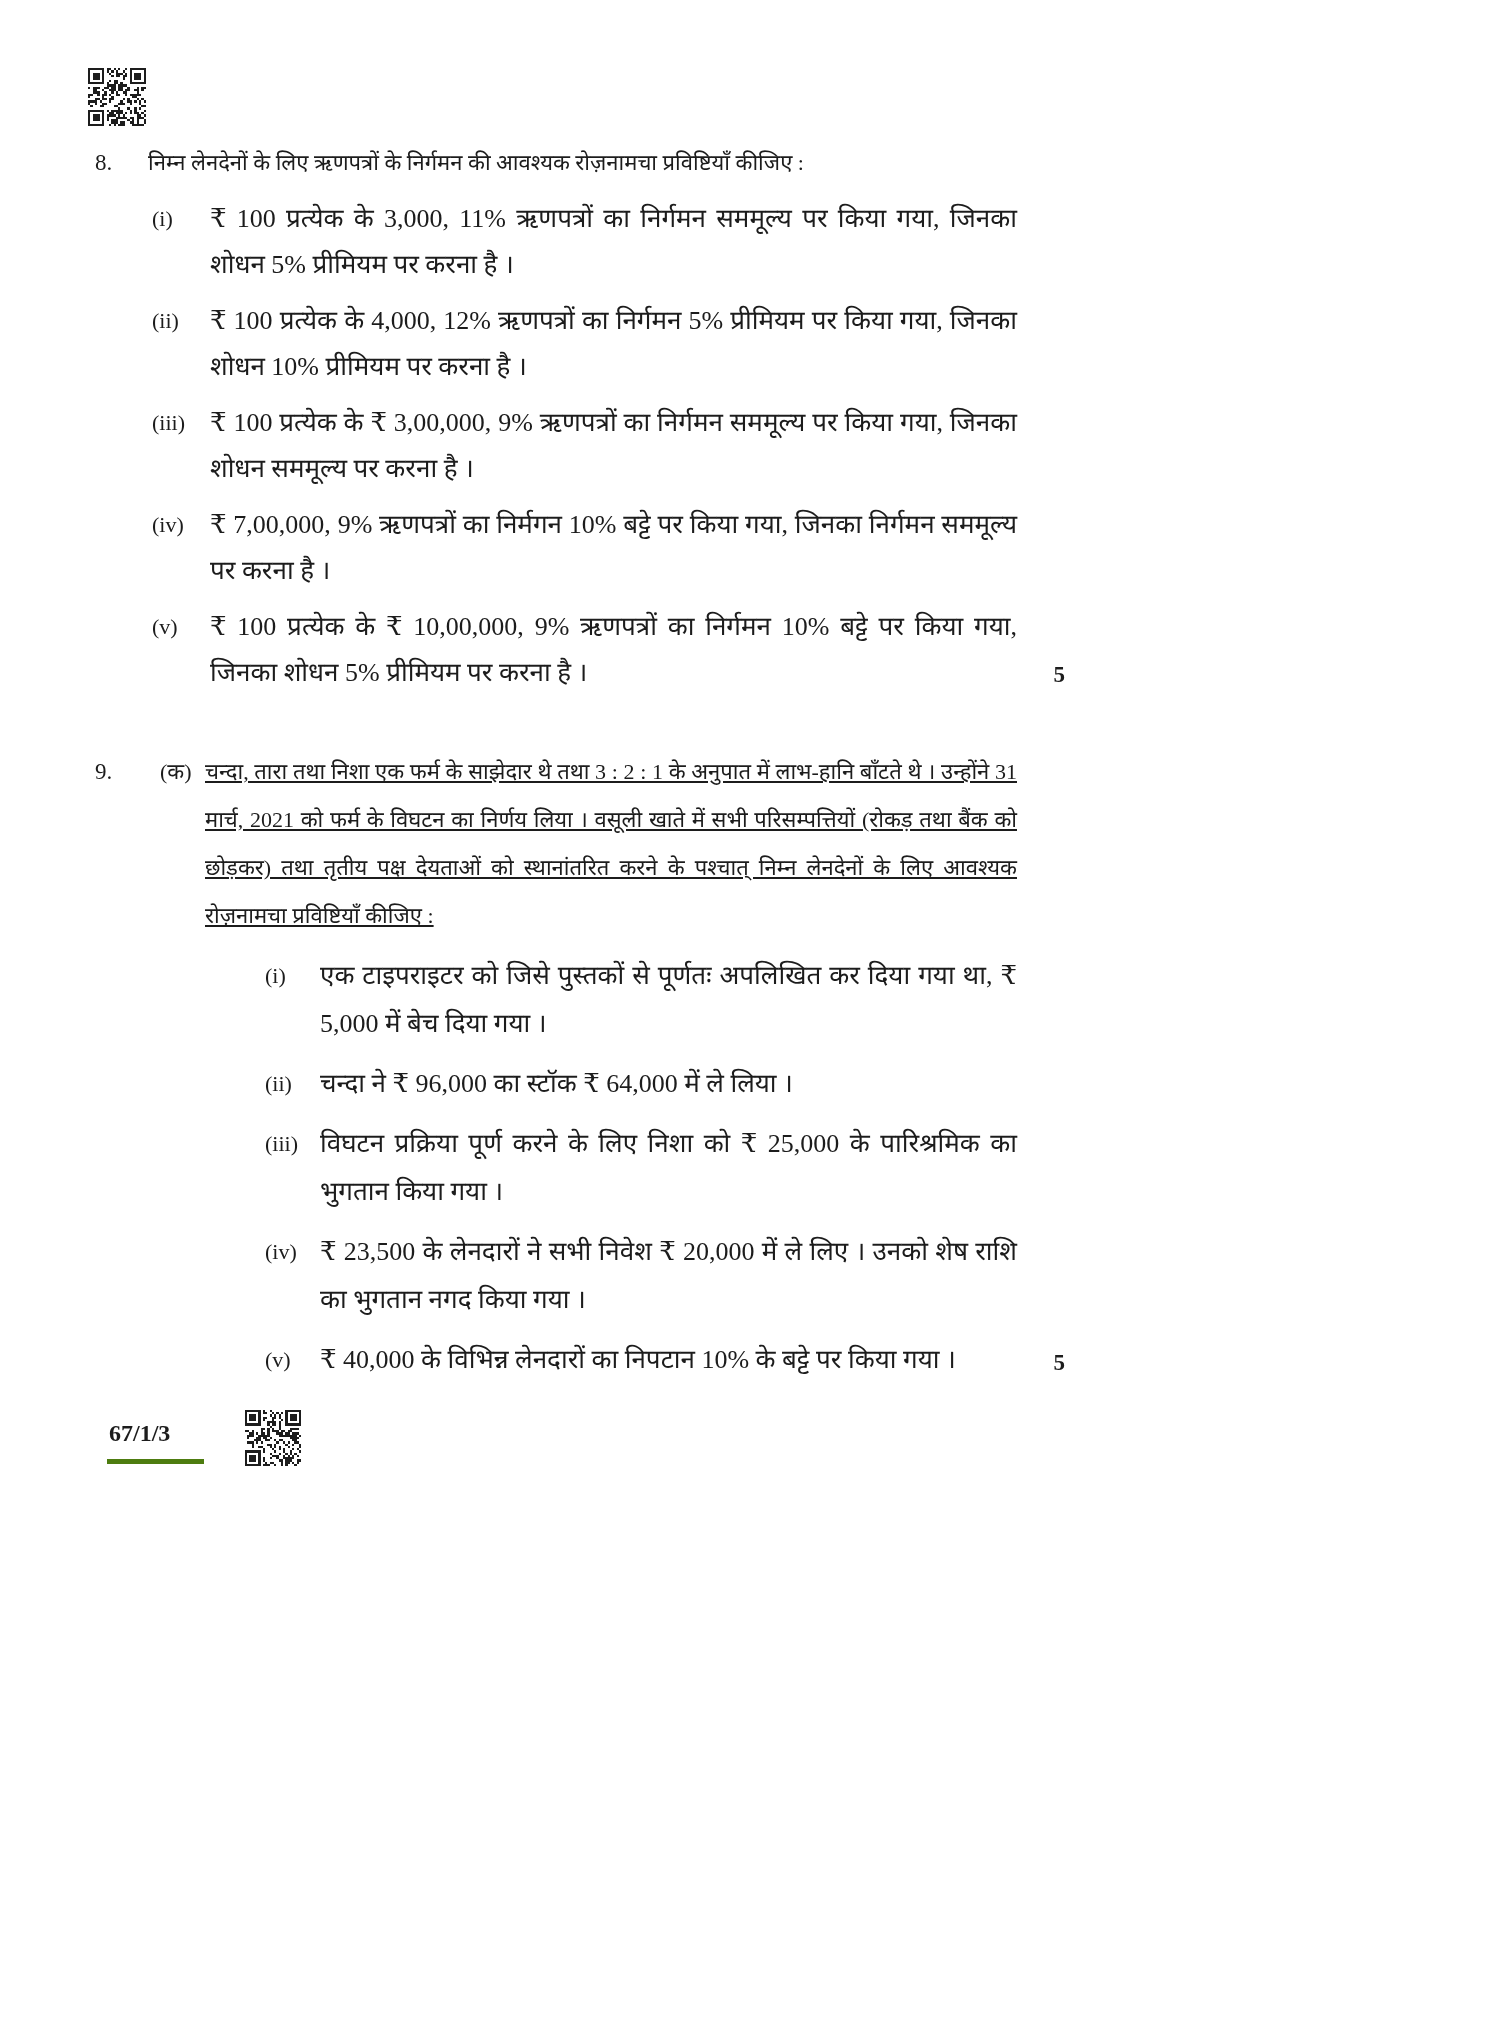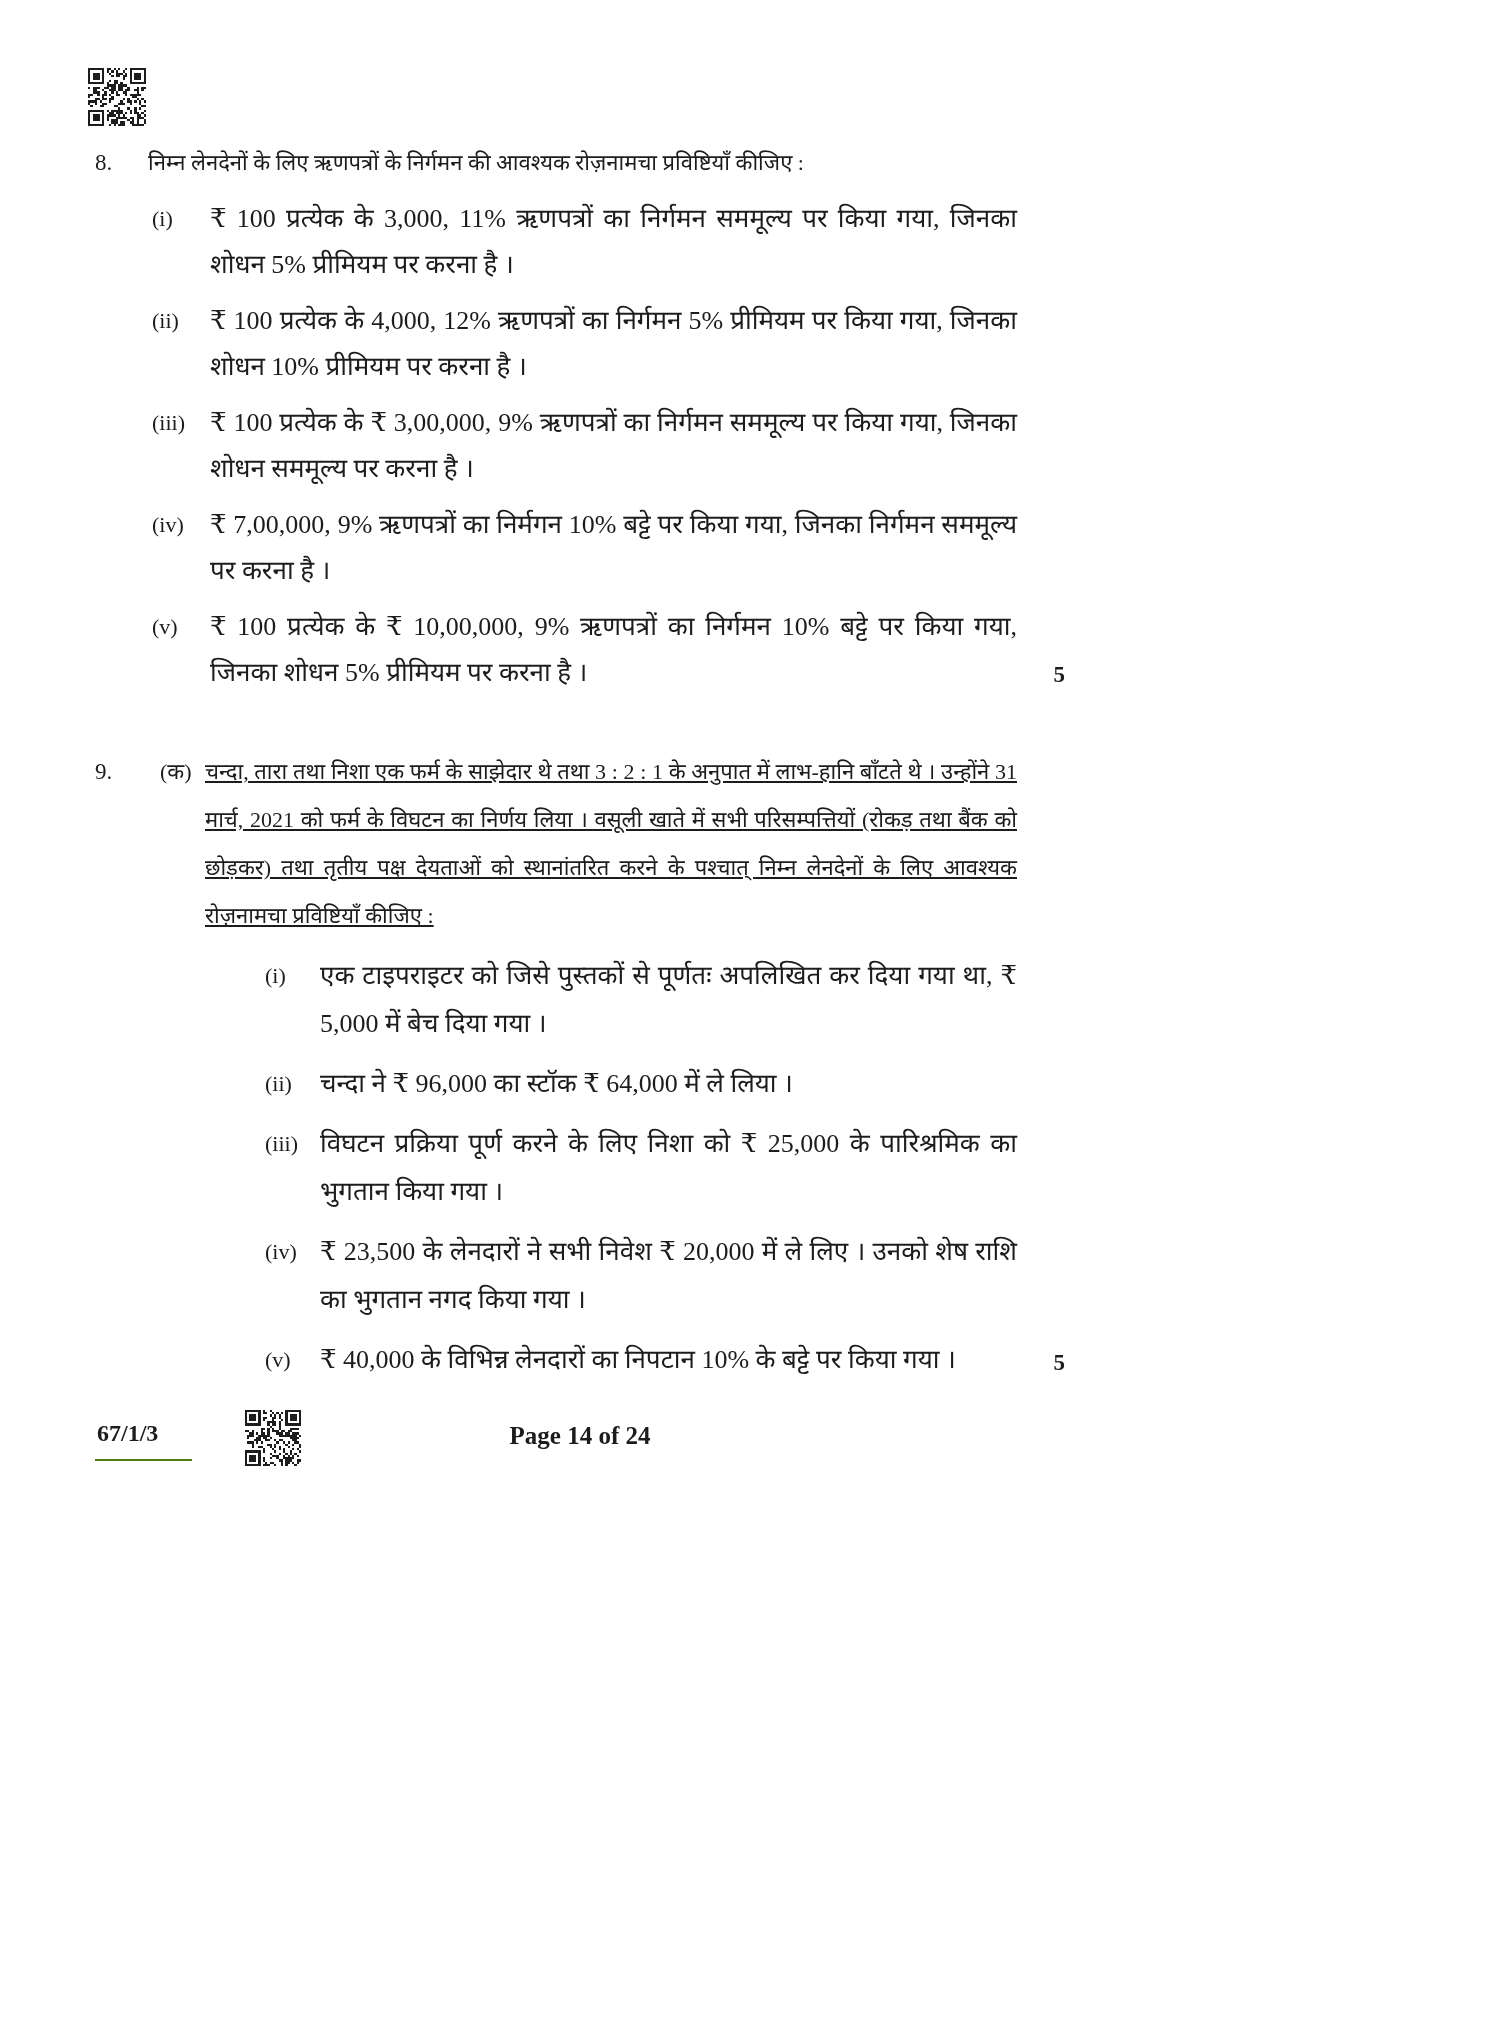--- a/index.html
+++ b/index.html
@@ -47,24 +47,24 @@
   .divider {
     margin-top: 32px;
     text-align: center;
     font-weight: bold;
     font-size: 24px;
     letter-spacing: 1px;
   }
 
   .footer { position: relative; margin-top: 26px; height: 66px; }
   .paper-code {
-    position: absolute; left: 0; top: 10px;
+    position: absolute; left: 12px; top: 10px;
     display: inline-block;
     font-size: 24px; font-weight: bold;
-    border-bottom: 2px solid #4d7c0f;
+    border-bottom: 5px solid #4d7c0f;
     padding: 0 34px 12px 2px;
   }
   .qr-footer { position: absolute; left: 150px; top: 0; width: 56px; height: 56px; }
   .page-label {
     position: absolute; left: 0; right: 0; top: 12px;
     text-align: center;
     font-size: 25px; font-weight: bold;
   }
 </style>
 </head>
@@ -538,17 +538,16 @@
               <rect x="23" y="23" width="1" height="1"></rect>
               <rect x="8" y="24" width="1" height="1"></rect>
               <rect x="9" y="24" width="1" height="1"></rect>
               <rect x="10" y="24" width="1" height="1"></rect>
               <rect x="13" y="24" width="1" height="1"></rect>
               <rect x="16" y="24" width="1" height="1"></rect>
               <rect x="18" y="24" width="1" height="1"></rect>
               <rect x="22" y="24" width="1" height="1"></rect>
             </g>
           </svg></div>
-      <span class="page-label">Page 14 of 24</span>
     </div>
 
   </div>
 </div>
 
 </body></html>

